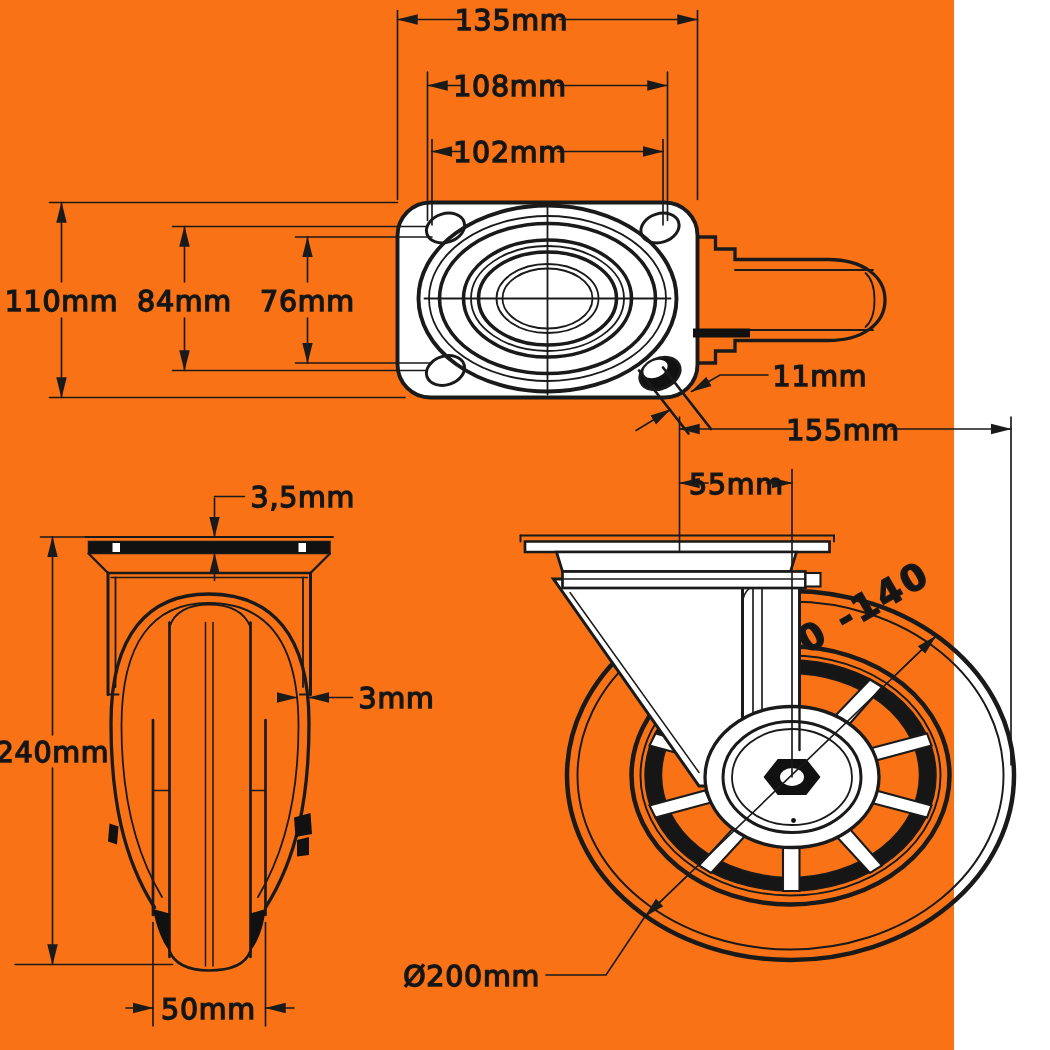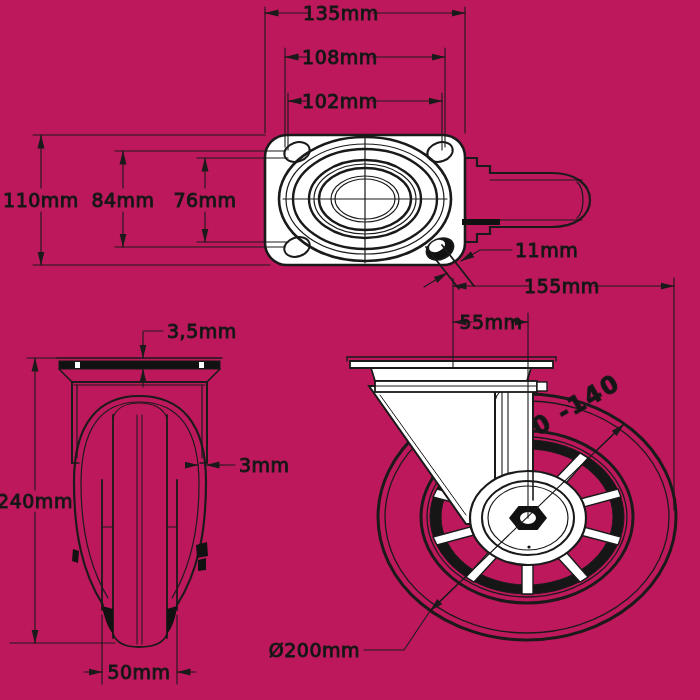--- a/index.html
+++ b/index.html
@@ -1,16 +1,16 @@
 <!DOCTYPE html>
 <html><head>
 <meta charset="utf-8">
 <style>
   html,body{margin:0;padding:0;background:#ffffff;}
-  .stage{width:700px;height:700px;background:#be185d;position:relative;font-family:"DejaVu Sans",sans-serif;}
+  .stage{width:636px;height:700px;background:#f97316;position:relative;font-family:"DejaVu Sans",sans-serif;}
   svg{display:block;}
   text.dim{font-family:"DejaVu Sans","Liberation Sans",sans-serif;font-size:19px;fill:#111;letter-spacing:0.5px;}
   text.mark{font-family:"DejaVu Sans","Liberation Sans",sans-serif;font-weight:bold;font-size:24px;fill:#151515;letter-spacing:2px;}
 </style>
 </head>
 <body>
 
 <div class="stage">
 <svg width="700" height="700" viewBox="0 0 700 700">
   <defs>

